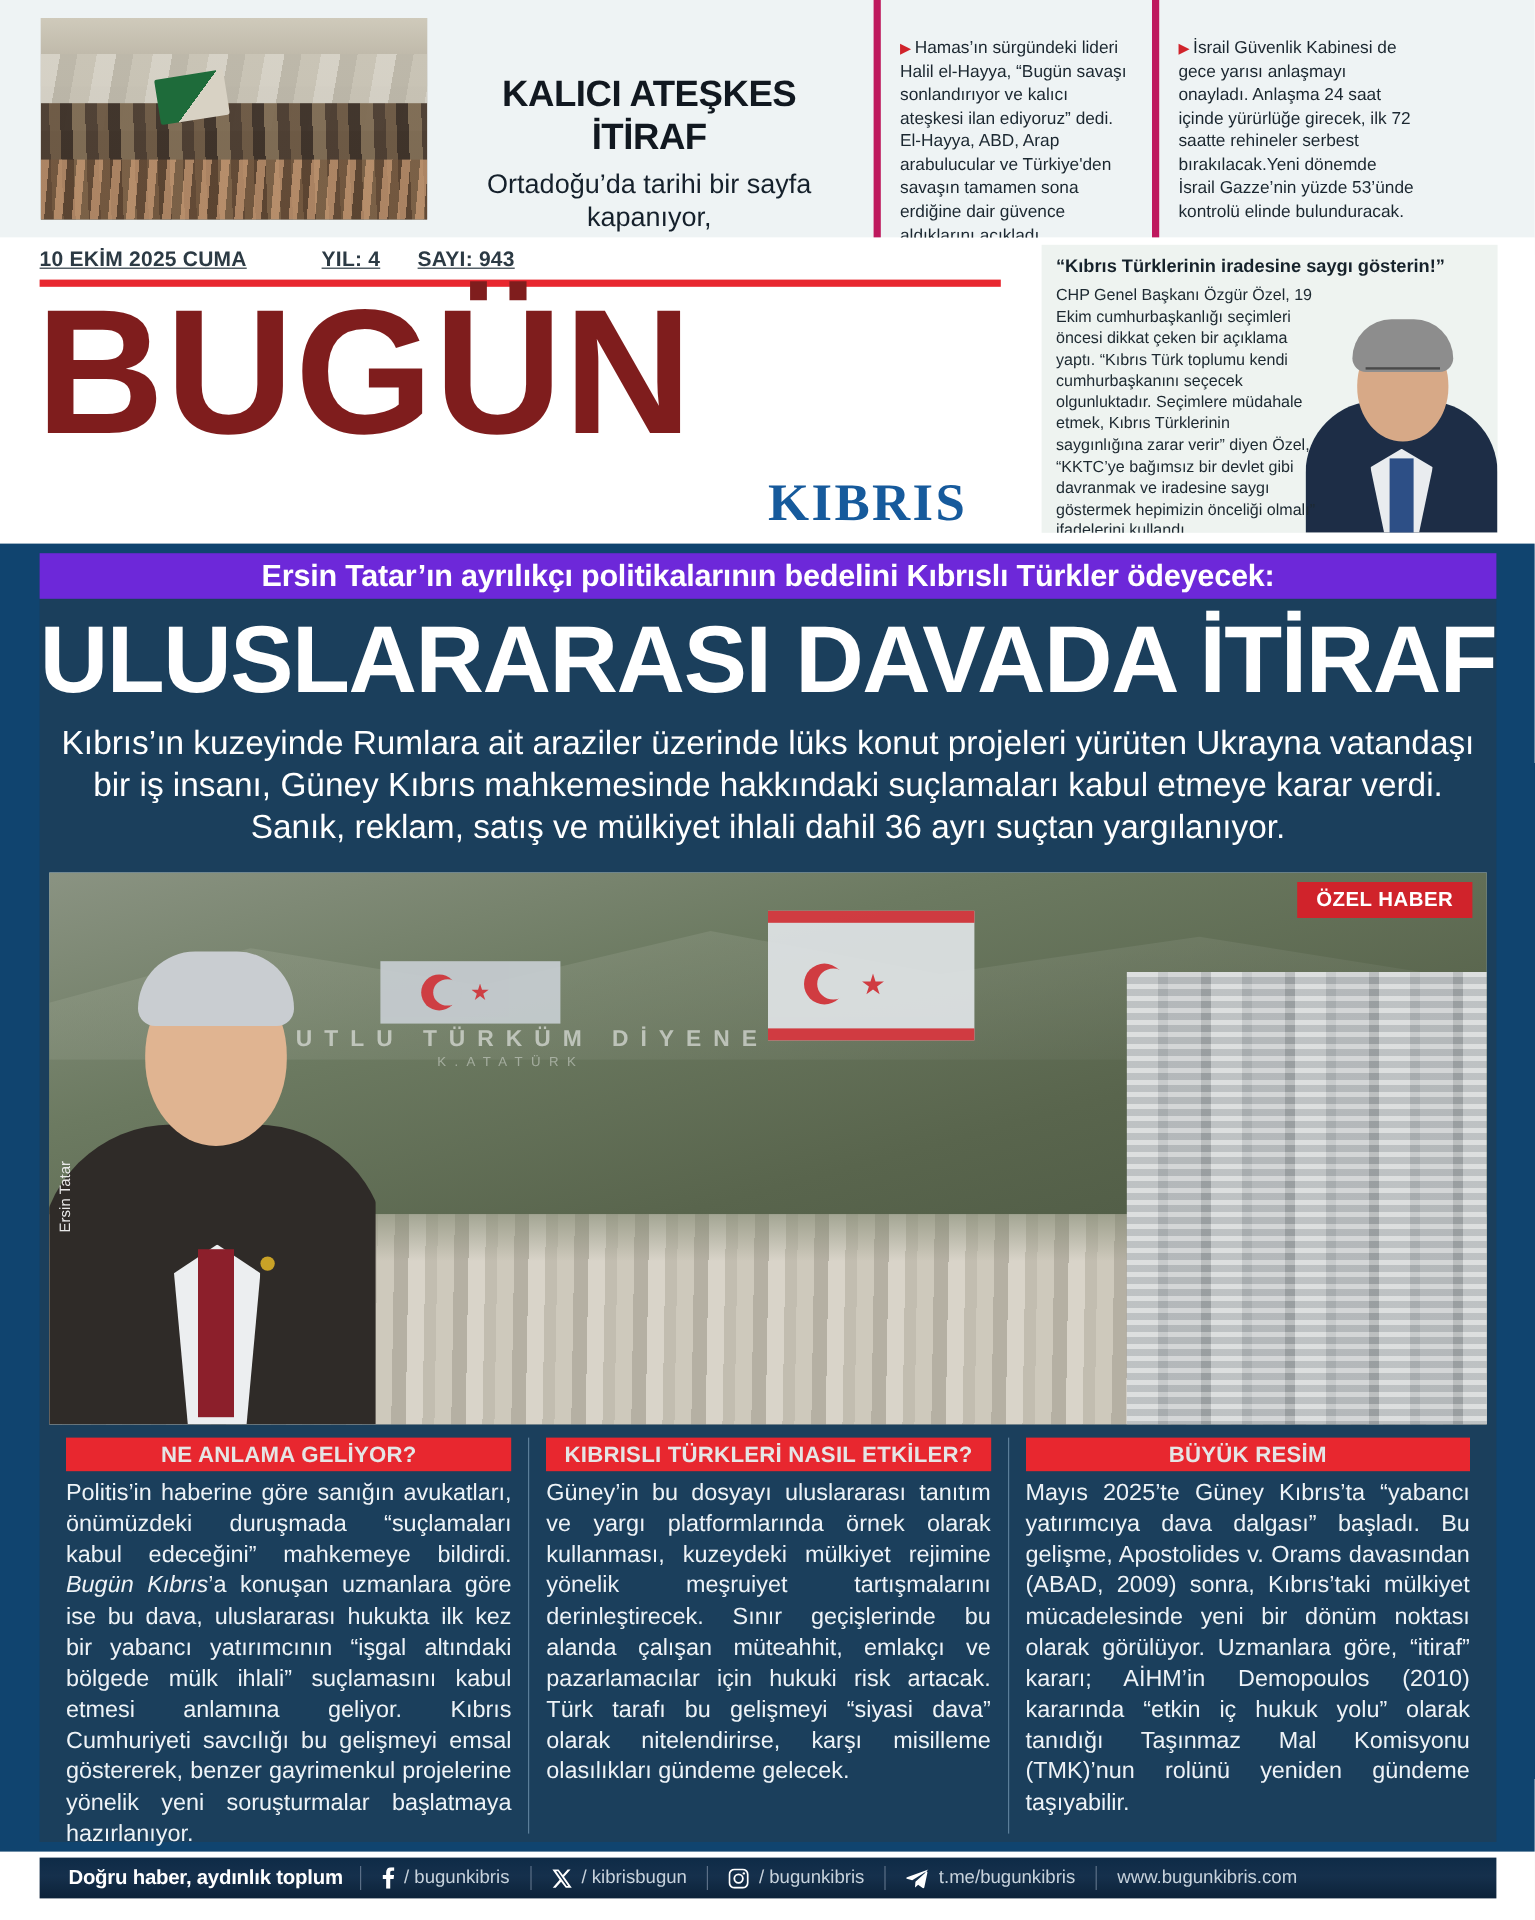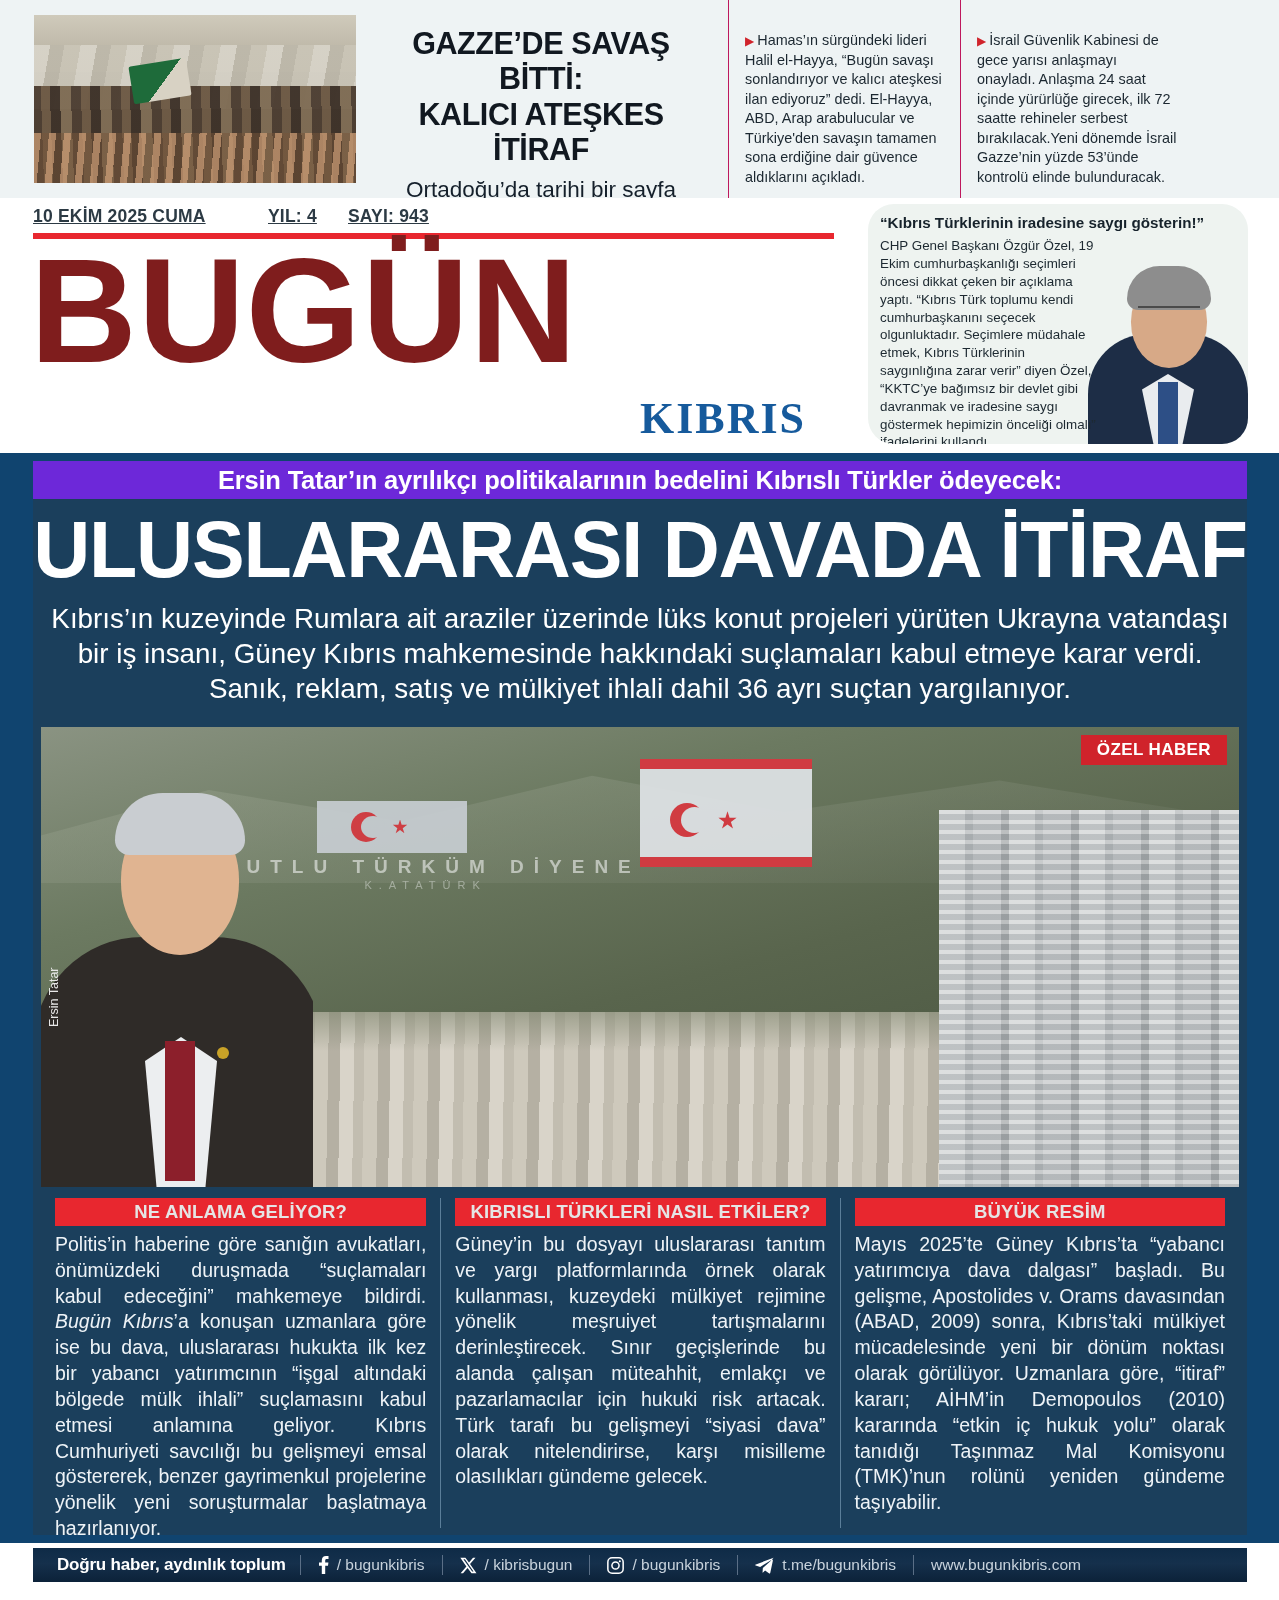--- a/index.html
+++ b/index.html
@@ -44,21 +44,21 @@
     font-weight: 700; font-size: 30.5px; line-height: 1.16;
     color: #111820; letter-spacing: -0.4px;
   }
   .top-head .sub {
     margin-top: 9px; font-size: 22.5px; line-height: 1.19; color: #15202b; font-weight: 400;
   }
 
   .top-col {
     width: 232px; padding: 31px 14px 0 16px;
     font-size: 14.4px; line-height: 1.36; color: #1b2730;
-    border-left: 1px solid #be185d;
+    border-left: 6px solid #be185d;
     position: relative;
   }
   .top-col .bullet { color:#d0232b; font-size: 12px; margin-right: 3px; }
 
   
   .masthead { position:absolute; left:0; top:198px; width:1279px; height:262px; background:#fff; }
   .dateline {
     position:absolute; left:33px; top:8px; width:430px;
     display:flex; align-items:baseline; color:#2c3a44;
     font-size:17.5px; font-weight:600; letter-spacing:.2px;text-decoration:underline;
@@ -77,21 +77,21 @@
   }
   .logo-sub {
     position:absolute; left:640px; top:195px;
     font-family: "Liberation Serif", serif;
     font-weight:700; font-size: 44px; color:#165a9c; letter-spacing: 2px;
   }
 
   
   .ozel-box {
     position:absolute; left:868px; top:6px; width:380px; height:240px;
-    background:#eef3f0; overflow:hidden;border-radius:26px;
+    background:#eef3f0; overflow:hidden;
   }
   .ozel-title {
     position:relative; z-index:3;
     padding: 10px 10px 2px 12px;
     font-size: 15.2px; font-weight:700; color:#16222b; line-height:1.2;
   }
   .ozel-text {
     position:relative; z-index:3;
     padding: 3px 150px 0 12px;
     font-size: 13.4px; line-height:1.33; color:#1d2931;
@@ -242,21 +242,21 @@
     <div class="top-photo">
       <div class="tp-sky"></div>
       <div class="tp-tents"></div>
       <div class="tp-crowd"></div>
       <div class="tp-flag"></div>
       <div class="tp-hands"></div>
     </div>
 
     <div class="top-head">
       <h1>
-        <span>GAZZE’DE SAVAŞ BİTTİ:</span><br>
+        <br>
         <span>KALICI ATEŞKES İTİRAF</span>
       </h1>
       <div class="sub">
         <span>Ortadoğu’da tarihi bir sayfa kapanıyor,</span><br>
         <span>kalıcı barış umudu yeniden doğdu.</span>
       </div>
     </div>
 
     <div class="top-col">
       <span class="bullet">▶</span><span>Hamas’ın sürgündeki lideri Halil el-Hayya, “Bugün savaşı sonlandırıyor ve kalıcı ateşkesi ilan ediyoruz” dedi. El-Hayya, ABD, Arap arabulucular ve Türkiye'den savaşın tamamen sona erdiğine dair güvence aldıklarını açıkladı.</span>

